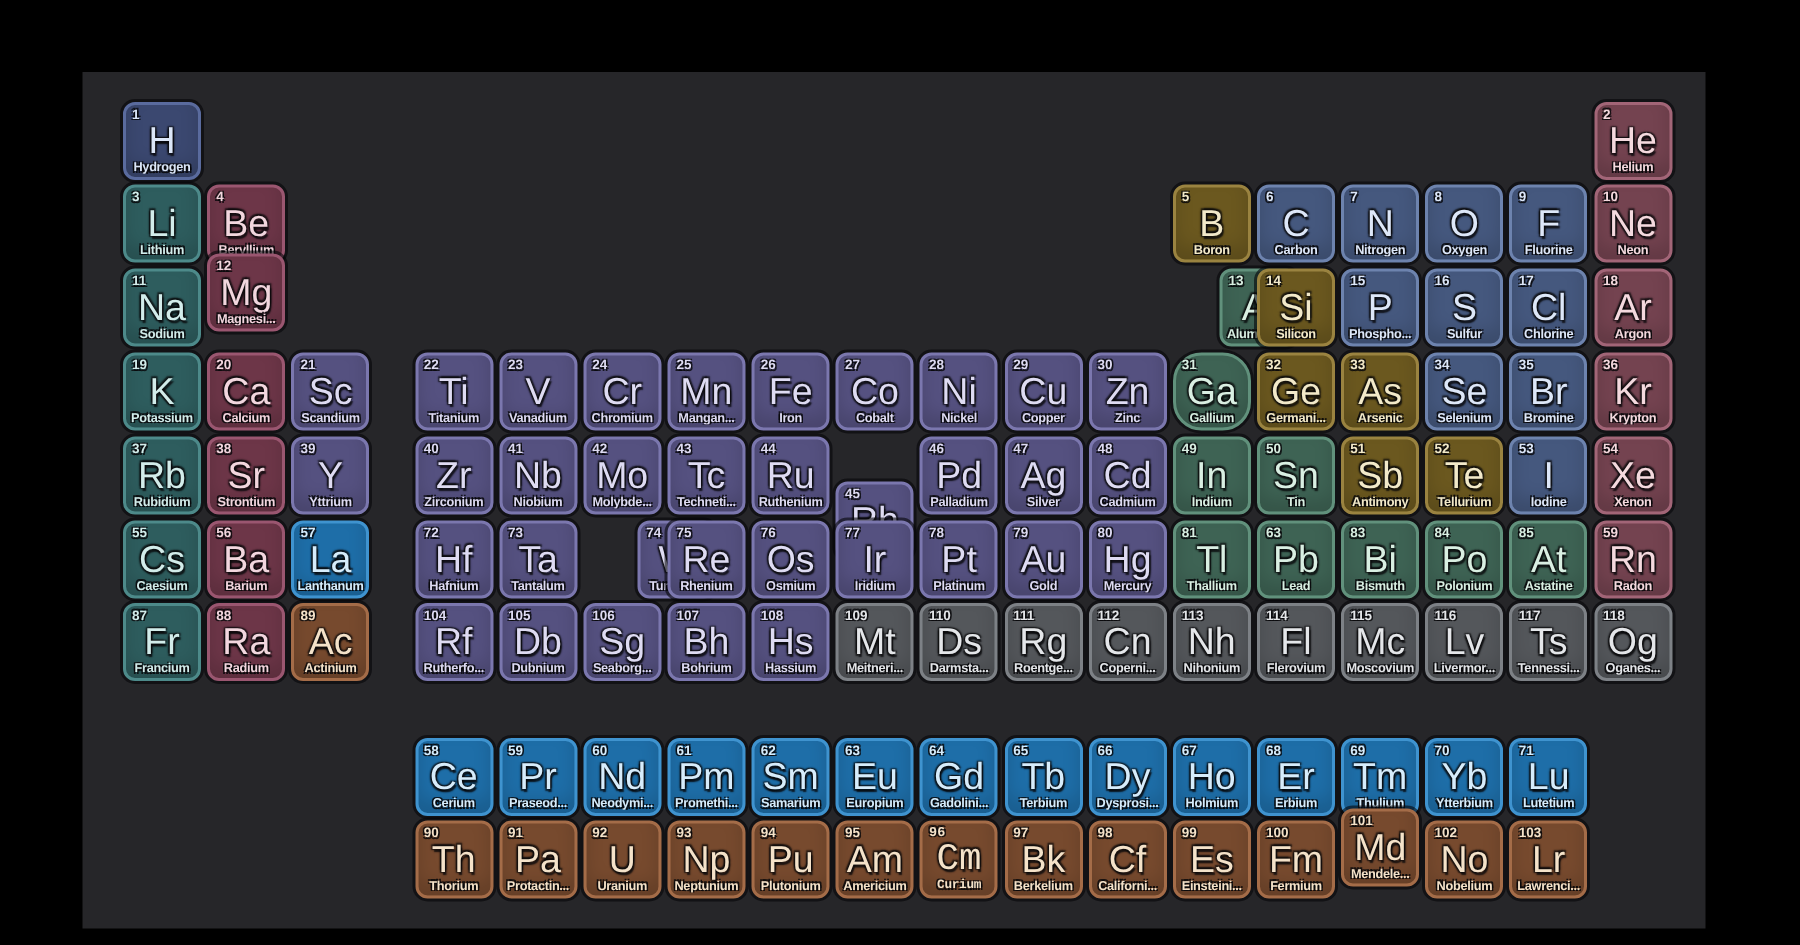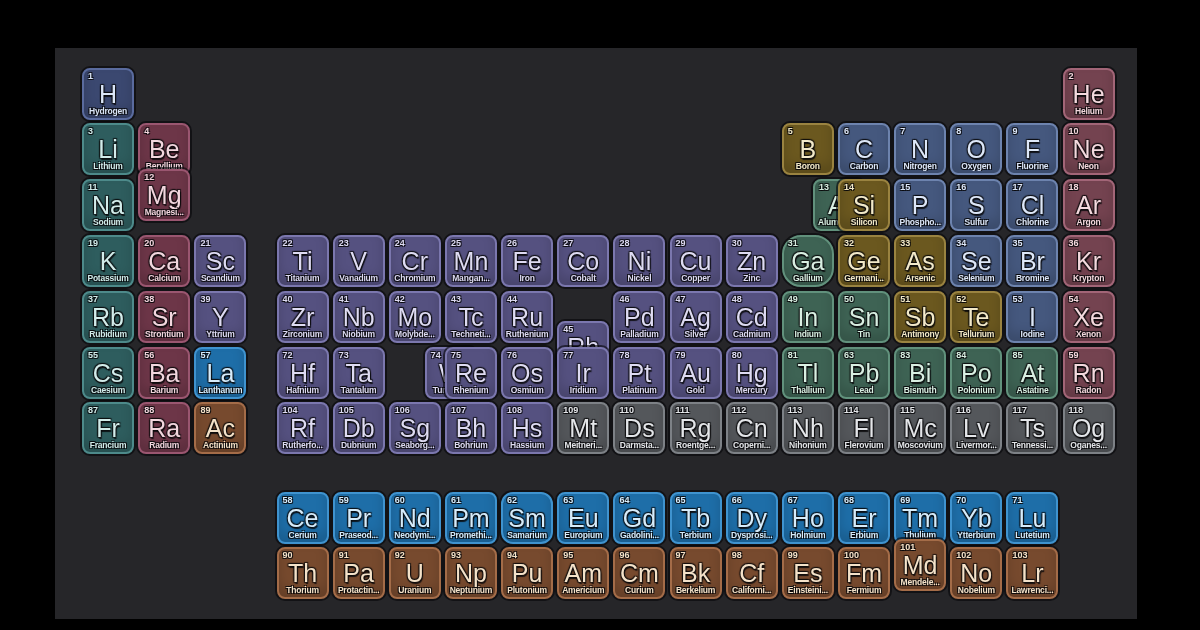--- a/index.html
+++ b/index.html
@@ -503,21 +503,21 @@
       <div class="cell" style="--fill: #1e6ea8; --bd: #3f93cf; --tx: #d6ecfb; left: 333.8px; top: 443.5px;">
         <span class="num">60</span>
         <span class="sym">Nd</span>
         <span class="ename">Neodymi...</span>
       </div>
       <div class="cell" style="--fill: #1e6ea8; --bd: #3f93cf; --tx: #d6ecfb; left: 389.95px; top: 443.5px; padding-left: 12px;">
         <span class="num">61</span>
         <span class="sym">Pm</span>
         <span class="ename">Promethi...</span>
       </div>
-      <div class="cell" style="--fill: #1e6ea8; --bd: #3f93cf; --tx: #d6ecfb; left: 446.1px; top: 443.5px; border-radius: 12px;">
+      <div class="cell" style="--fill: #1e6ea8; --bd: #3f93cf; --tx: #d6ecfb; left: 446.1px; top: 443.5px;">
         <span class="num">62</span>
         <span class="sym">Sm</span>
         <span class="ename">Samarium</span>
       </div>
       <div class="cell" style="--fill: #1e6ea8; --bd: #3f93cf; --tx: #d6ecfb; left: 502.25px; top: 443.5px;">
         <span class="num">63</span>
         <span class="sym">Eu</span>
         <span class="ename">Europium</span>
       </div>
       <div class="cell" style="--fill: #1e6ea8; --bd: #3f93cf; --tx: #d6ecfb; left: 558.4px; top: 443.5px;">
@@ -583,21 +583,21 @@
       <div class="cell" style="--fill: #774a2e; --bd: #a46c48; --tx: #f4e2c9; left: 446.1px; top: 499.3px;">
         <span class="num">94</span>
         <span class="sym">Pu</span>
         <span class="ename">Plutonium</span>
       </div>
       <div class="cell" style="--fill: #774a2e; --bd: #a46c48; --tx: #f4e2c9; left: 502.25px; top: 499.3px;">
         <span class="num">95</span>
         <span class="sym">Am</span>
         <span class="ename">Americium</span>
       </div>
-      <div class="cell" style="--fill: #774a2e; --bd: #a46c48; --tx: #f4e2c9; left: 558.4px; top: 499.3px;">
+      <div class="cell" style="--fill: #774a2e; --bd: #a46c48; --tx: #f4e2c9; left: 558.4px; top: 499.3px; font-family: Liberation Mono, monospace;">
         <span class="num">96</span>
         <span class="sym">Cm</span>
         <span class="ename">Curium</span>
       </div>
       <div class="cell" style="--fill: #774a2e; --bd: #a46c48; --tx: #f4e2c9; left: 614.55px; top: 499.3px;">
         <span class="num">97</span>
         <span class="sym">Bk</span>
         <span class="ename">Berkelium</span>
       </div>
       <div class="cell" style="--fill: #774a2e; --bd: #a46c48; --tx: #f4e2c9; left: 670.7px; top: 499.3px;">

